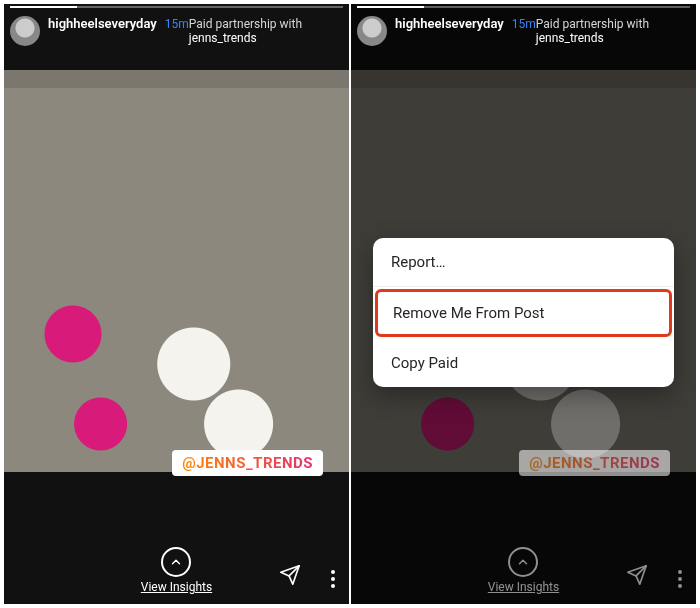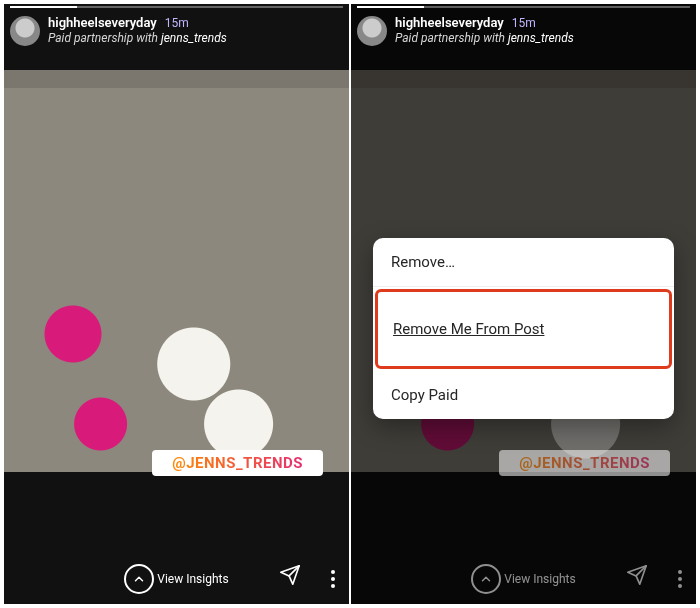--- a/index.html
+++ b/index.html
@@ -60,34 +60,34 @@
   }
   .avatar {
     width: 30px; height: 30px;
     border-radius: 50%;
     background:
       radial-gradient(circle at 50% 40%, #ccc 0 9px, transparent 10px),
       linear-gradient(#888,#888);
     flex: 0 0 auto;
     margin-top: 6px;
   }
-  .header-text { display: flex; flex-direction: column; margin-top: 4px; }
+  .header-text { display: flex; flex-direction: row; margin-top: 4px; }
   .header-line1 { display: flex; align-items: baseline; gap: 8px; }
   .uname { font-weight: 600; color: #fff; }
-  .time  { font-weight: 400; color: #c4b5fd; font-size: 12px; }
-  .subline { color: #d6d6d6; font-size: 12px; margin-top: 1px; font-style: italic; }
+  .time  { font-weight: 400; color: #3b82f6; font-size: 12px; }
+  .subline { color: #d6d6d6; font-size: 12px; margin-top: 1px; }
   .subline .brand { color: #fff; }
 
   
   .mention {
     position: absolute;
     right: 26px;
     bottom: 128px;
     background: #fff;
-    padding: 4px 20px;
+    padding: 4px 10px;
     border-radius: 4px;
     font-weight: 700;
     font-size: 15px;
     letter-spacing: .5px;
     background-clip: padding-box;
     z-index: 2;
   }
   .mention span{
     background: linear-gradient(90deg,#ff8a00,#e52e71);
     -webkit-background-clip: text;
@@ -100,24 +100,25 @@
     position: absolute;
     bottom: 10px; left: 0; right: 0;
     display: flex;
     align-items: center;
     justify-content: center;
     color: #fff;
     z-index: 3;
   }
   .insights {
     display: flex;
-    flex-direction: row;
+    flex-direction: column;
     align-items: center;
     gap: 3px;
     font-size: 12px;
+    text-decoration: underline;
   }
   .chevron-circle {
     width: 30px; height: 30px;
     border: 2px solid #fff;
     border-radius: 50%;
     display: flex; align-items: center; justify-content: center;
   }
   .chevron-circle svg { width: 14px; height: 14px; }
   .send-icon {
     position: absolute;
@@ -149,22 +150,21 @@
     font-size: 15px;
     color: #262626;
     border-bottom: 1px solid #efefef;
     cursor: pointer;
   }
   .sheet-item:last-child { border-bottom: none; }
   .sheet-item.highlight {
     border: 3px solid #e03a1c;
     border-radius: 6px;
     margin: 2px;
-    padding: 28px 15px;
-    text-decoration: underline;
+    padding: 12px 15px;
   }
 </style>
 </head>
 <body>
 
 <div class="phone">
   <div class="story-bg"></div>
   <div class="progress"></div>
 
   <div class="story-header">
@@ -247,17 +247,17 @@
         </svg>
     </div>
     <div class="more-icon">
       <span></span>
         <span></span>
         <span></span>
     </div>
   </div>
 
   <div class="sheet">
-    <div class="sheet-item">Remove…</div>
+    <div class="sheet-item">Report…</div>
     <div class="sheet-item highlight">Remove Me From Post</div>
     <div class="sheet-item">Copy Paid</div>
   </div>
 </div>
 
 </body></html>

